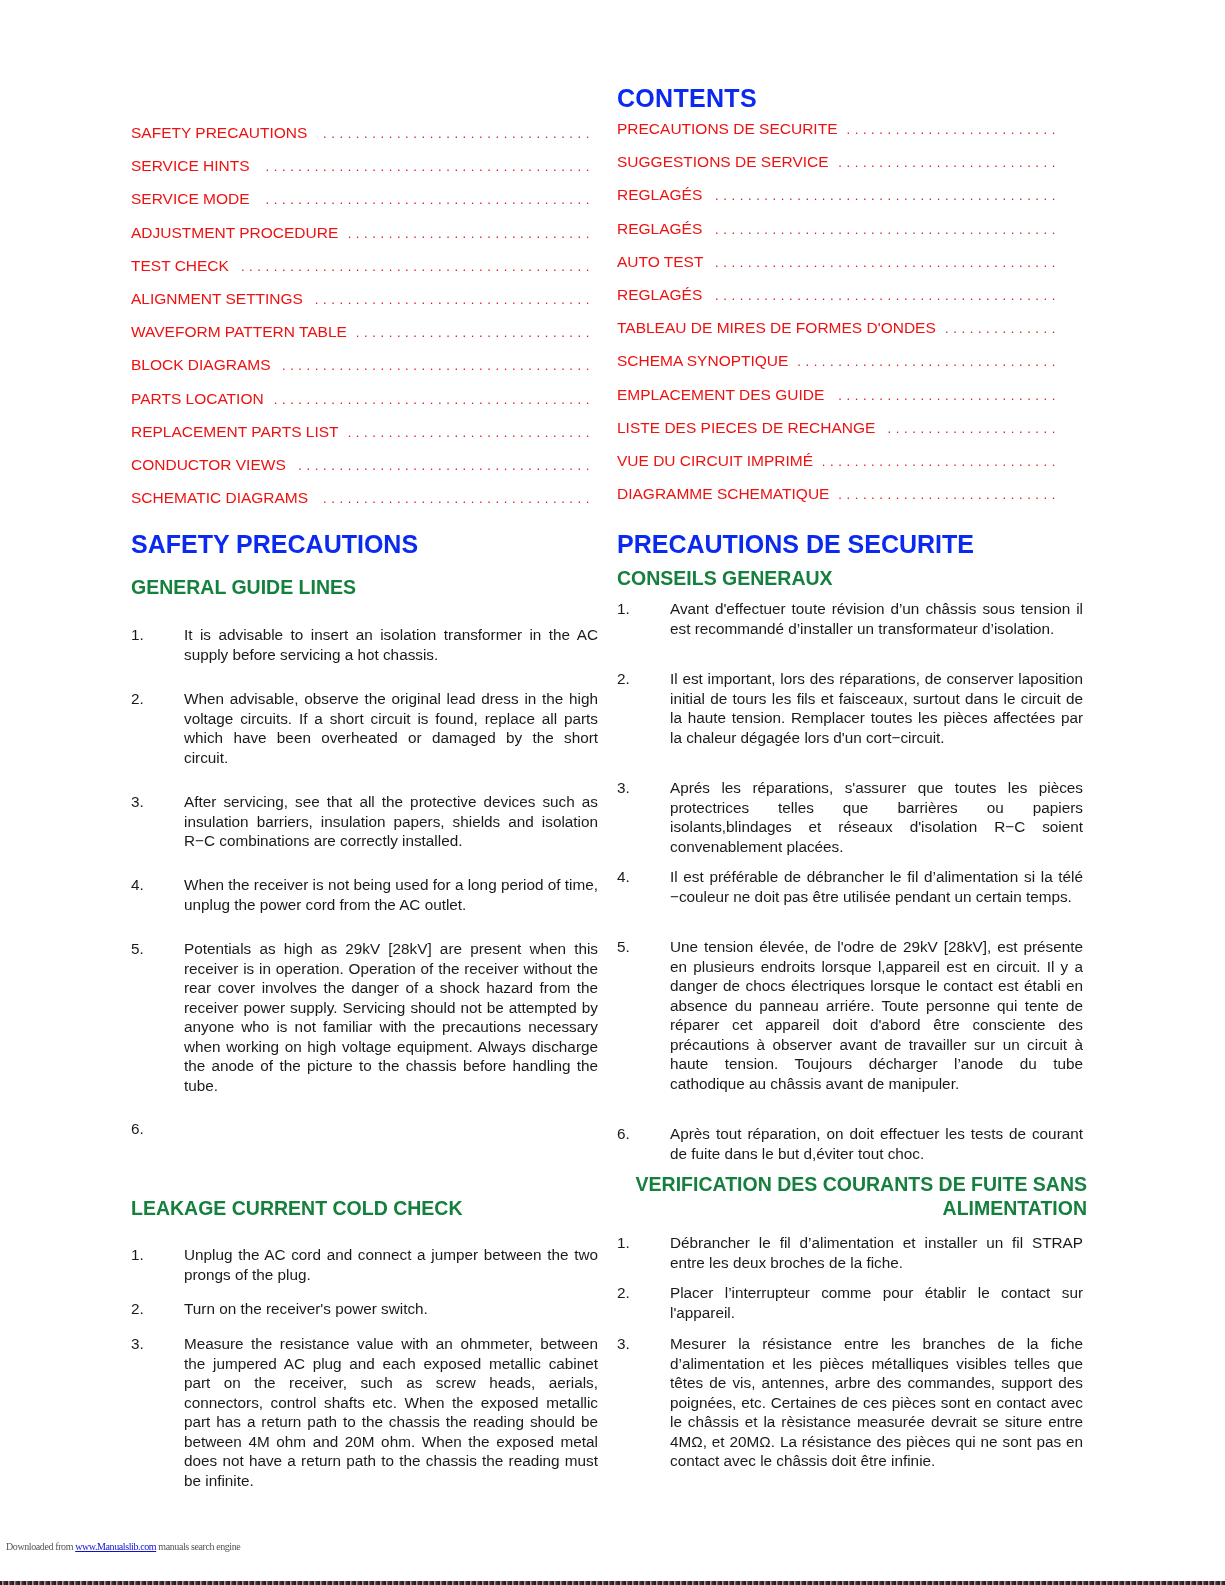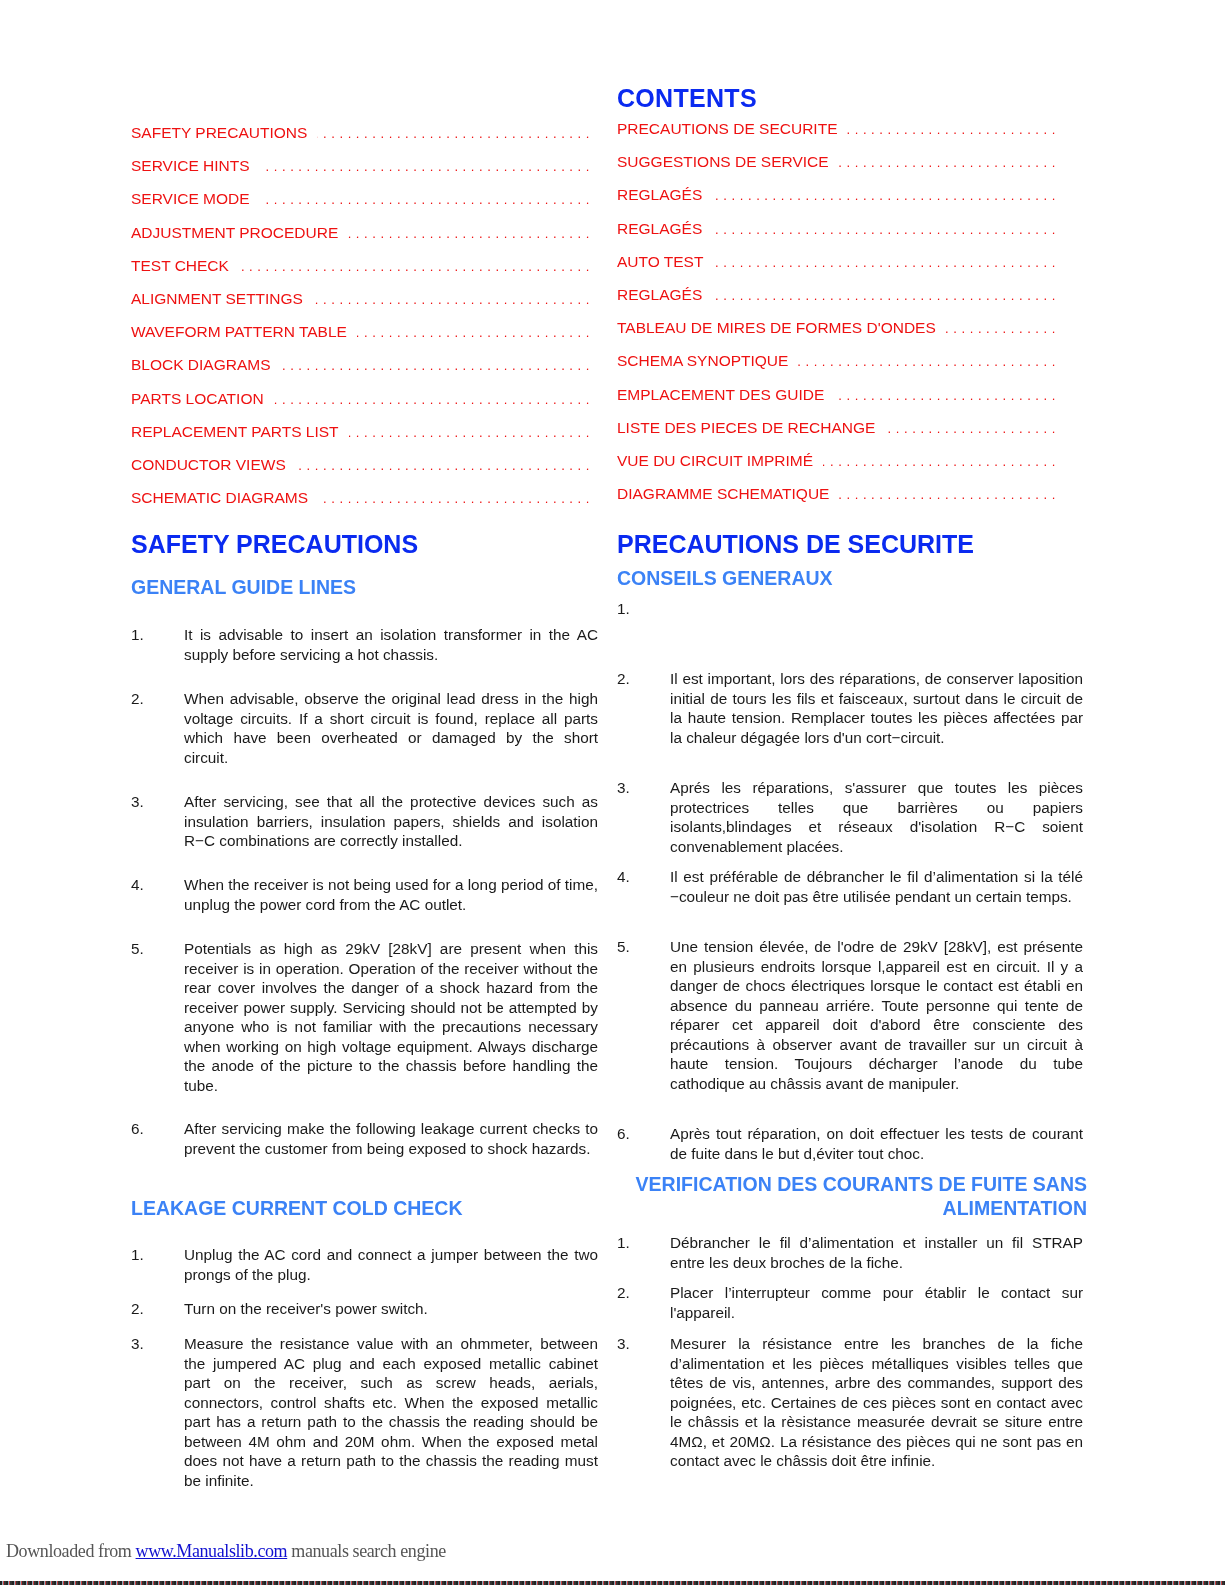--- a/index.html
+++ b/index.html
@@ -9,29 +9,29 @@
   .contents-title { position: absolute; left: 617px; top: 84px; font-size: 25px; font-weight: bold; color: #0a2af0; letter-spacing: 0.3px; }
 
   .toc { position: absolute; list-style: none; margin: 0; padding: 0; }
   .toc-left { left: 131px; top: 124px; width: 463px; }
   .toc-right { left: 617px; top: 120px; width: 443px; }
   .toc li { display: flex; align-items: baseline; height: 33.2px; font-size: 15.5px; color: #ee1111; white-space: nowrap; cursor: pointer; }
   .toc li .lbl { padding-right: 10px; }
   .toc li .dots { flex: 1; overflow: hidden; color: #ee1111; letter-spacing: 4.6px; font-size: 13px; text-align: right; direction: rtl; }
 
   h1.sec { position: absolute; margin: 0; font-size: 25px; font-weight: bold; color: #0a2af0; }
-  h2.sub { position: absolute; margin: 0; font-size: 19.5px; font-weight: bold; color: #3b82f6; line-height: 24px; }
+  h2.sub { position: absolute; margin: 0; font-size: 19.5px; font-weight: bold; color: #15803d; line-height: 24px; }
 
   .item { position: absolute; display: flex; font-size: 15.3px; line-height: 19.5px; color: #1a1a1a; }
   .item .num { width: 53px; flex: none; }
   .item .txt { text-align: justify; flex: 1; }
   .left-item { left: 131px; width: 467px; }
   .right-item { left: 617px; width: 466px; }
 
-  .footer { position: absolute; left: 6px; top: 1541px; font-family: "Liberation Serif", serif; font-size: 18px; color: #555; letter-spacing: -0.4px; text-align: right; }
+  .footer { position: absolute; left: 6px; top: 1541px; font-family: "Liberation Serif", serif; font-size: 10px; color: #555; letter-spacing: -0.4px; text-align: right; }
   .footer a { color: #1010d0; text-decoration: underline; }
   .bottom-strip { position: absolute; left: 0; top: 1581px; width: 1225px; height: 4px;
      background: repeating-linear-gradient(90deg, #222 0 2px, #8ab 2px 3px, #c44 3px 4px, #333 4px 6px); }
 </style>
 </head>
 <body>
 
 <div class="contents-title">CONTENTS</div>
 
 <ul class="toc toc-left">
@@ -154,21 +154,20 @@
 <div class="item left-item" style="top:875px;">
     <span class="num">4.</span>
     <span class="txt">When the receiver is not being used for a long period of time, unplug the power cord from the AC outlet.</span>
   </div>
 <div class="item left-item" style="top:939px;">
     <span class="num">5.</span>
     <span class="txt">Potentials as high as 29kV [28kV] are present when this receiver is in operation. Operation of the receiver without the rear cover involves the danger of a shock hazard from the receiver power supply. Servicing should not be attempted by anyone who is not familiar with the precautions necessary when working on high voltage equipment. Always discharge the anode of the picture to the chassis before handling the tube.</span>
   </div>
 <div class="item left-item" style="top:1119px;">
     <span class="num">6.</span>
-    <span class="txt">After servicing make the following leakage current checks to prevent the customer from being exposed to shock hazards.</span>
   </div>
 
 <h2 class="sub" style="left:131px; top:1196px;">LEAKAGE CURRENT COLD CHECK</h2>
 
 <div class="item left-item" style="top:1245px;">
     <span class="num">1.</span>
     <span class="txt">Unplug the AC cord and connect a jumper between the two prongs of the plug.</span>
   </div>
 <div class="item left-item" style="top:1299px;">
     <span class="num">2.</span>
@@ -177,20 +176,21 @@
 <div class="item left-item" style="top:1334px;">
     <span class="num">3.</span>
     <span class="txt">Measure the resistance value with an ohmmeter, between the jumpered AC plug and each exposed metallic cabinet part on the receiver, such as screw heads, aerials, connectors, control shafts etc. When the exposed metallic part has a return path to the chassis the reading should be between 4M ohm and 20M ohm. When the exposed metal does not have a return path to the chassis the reading must be infinite.</span>
   </div>
 
 <h1 class="sec" style="left:617px; top:530px;">PRECAUTIONS DE SECURITE</h1>
 <h2 class="sub" style="left:617px; top:566px;">CONSEILS GENERAUX</h2>
 
 <div class="item right-item" style="top:599px;">
     <span class="num">1.</span>
+    <span class="txt">Avant d'effectuer toute révision d’un châssis sous tension il est recommandé d’installer un transformateur d’isolation.</span>
   </div>
 <div class="item right-item" style="top:669px;">
     <span class="num">2.</span>
     <span class="txt">Il est important, lors des réparations, de conserver laposition initial de tours les fils et faisceaux, surtout dans le circuit de la haute tension. Remplacer toutes les pièces affectées par la chaleur dégagée lors d'un cort−circuit.</span>
   </div>
 <div class="item right-item" style="top:778px;">
     <span class="num">3.</span>
     <span class="txt">Aprés les réparations, s'assurer que toutes les pièces protectrices telles que barrières ou papiers isolants,blindages et réseaux d'isolation R−C soient convenablement placées.</span>
   </div>
 <div class="item right-item" style="top:867px;">

